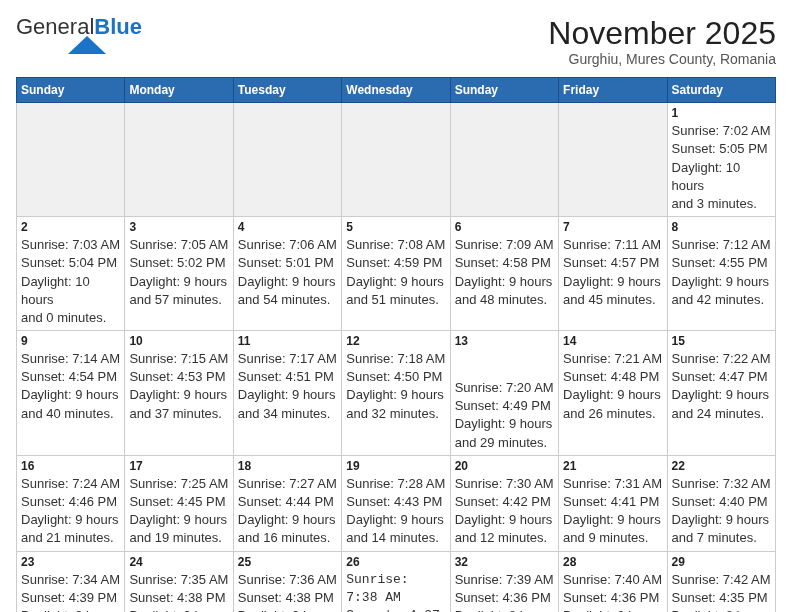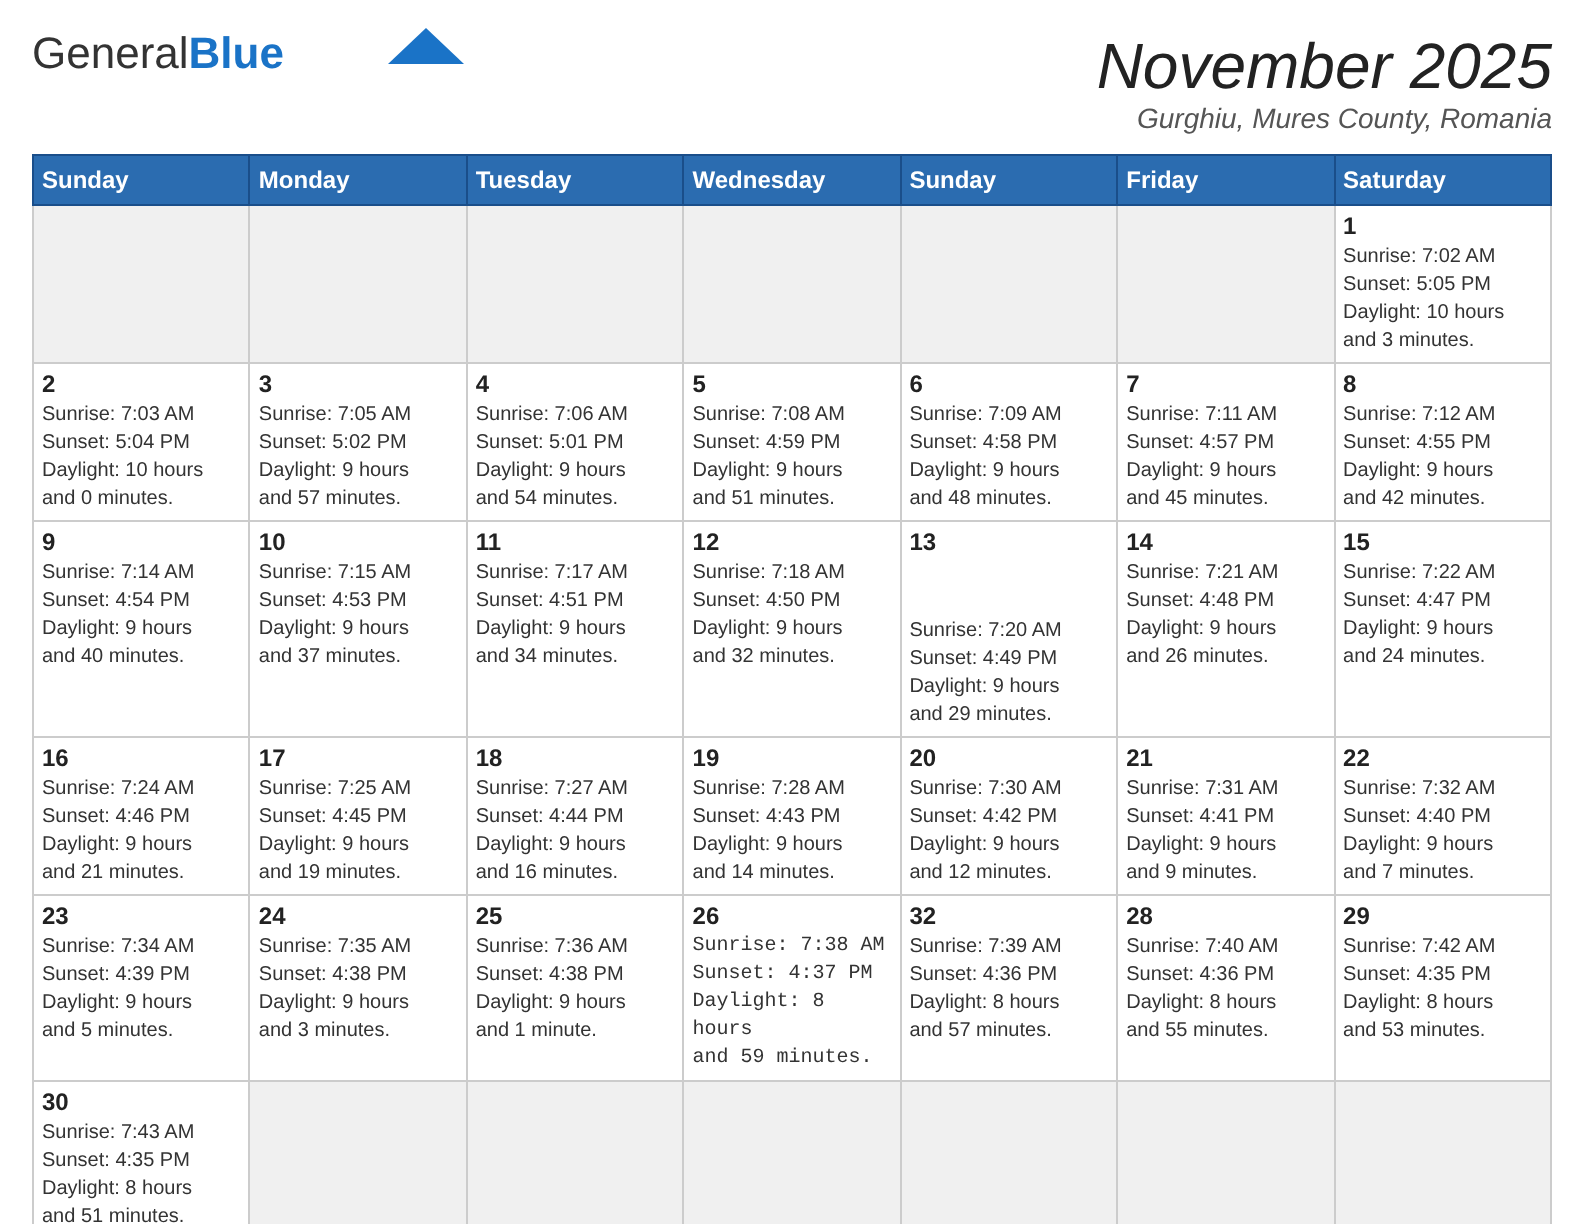--- a/index.html
+++ b/index.html
@@ -11,38 +11,37 @@
       padding: 16px;
     }
     .header-section {
       display: flex;
       justify-content: space-between;
       align-items: flex-start;
       margin-bottom: 10px;
     }
     .logo {
       display: flex;
-      flex-direction: row;
+      flex-direction: column;
       align-items: flex-start;
     }
     .logo-text {
       font-size: 22px;
       font-weight: normal;
       color: #333;
       line-height: 1;
     }
     .logo-blue-shape {
       width: 38px;
       height: 22px;
       margin-left: 52px;
       margin-top: -4px;
     }
     .title-block {
       text-align: right;
-      font-style: italic;
     }
     .month-title {
       font-size: 32px;
       font-weight: normal;
       color: #222;
       line-height: 1.1;
     }
     .location-title {
       font-size: 14px;
       color: #555;
@@ -74,21 +73,21 @@
       background: #f0f0f0;
     }
     .day-number {
       font-size: 12px;
       font-weight: bold;
       color: #222;
       display: block;
       margin-bottom: 2px;
     }
     .day-info {
-      font-size: 10px;
+      font-size: 13px;
       color: #333;
       line-height: 1.4;
     }
     .last-row td {
       height: 56px;
     }
   </style>
 </head>
 <body>
 

